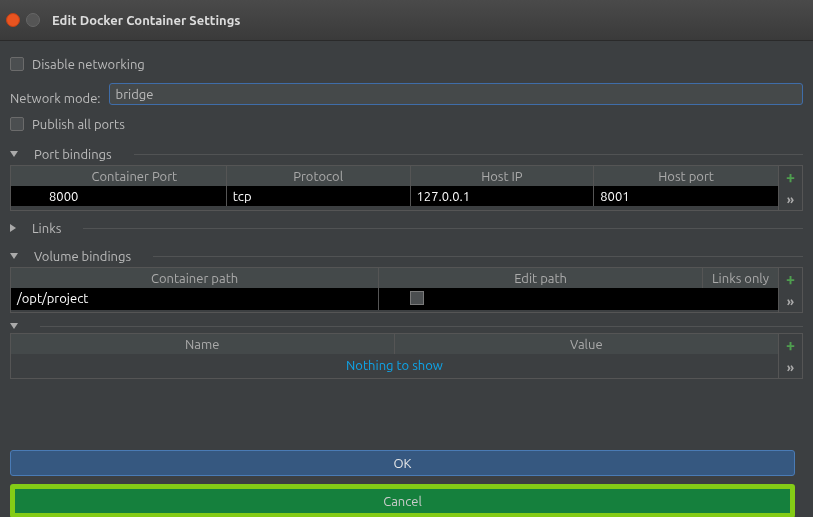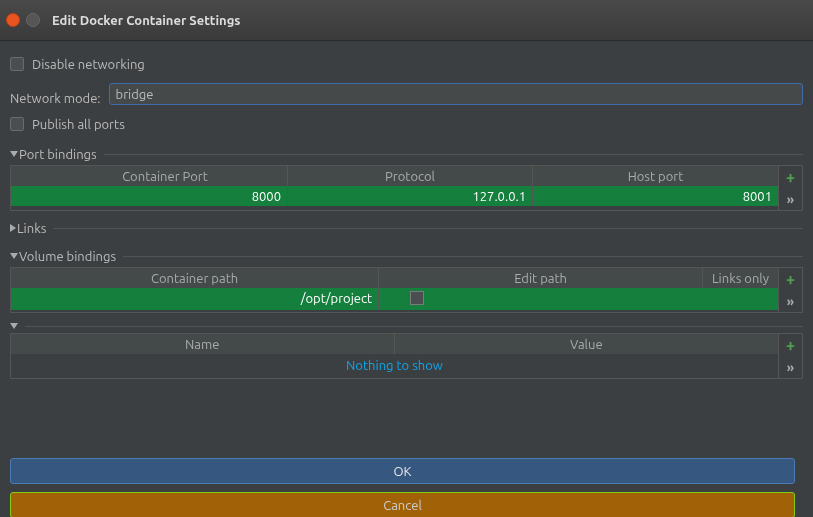--- a/index.html
+++ b/index.html
@@ -61,21 +61,21 @@
   font-family: inherit;
   outline: none;
 }
 
 .section {
   margin-top: 10px;
 }
 .section-header {
   display: flex;
   align-items: center;
-  gap: 1px;
+  gap: 16px;
   color: #bbbbbb;
   position: relative;
   margin-bottom: 4px;
 }
 .section-header .line {
   flex: 1;
   height: 1px;
   background: #515354;
   margin-left: 6px;
 }
@@ -115,21 +115,21 @@
   border-right: 1px solid #555;
   overflow: hidden;
   white-space: nowrap;
   text-overflow: ellipsis;
 }
 .table-head .cell {
   text-align: center;
   border-right: 1px solid #555;
 }
 .cell:last-child { border-right: none; }
-.table-row.selected { background: #15803d; color: #fff; text-align: right; }
+.table-row.selected { background: #000000; color: #fff; }
 .table-body { min-height: 22px; }
 .empty-row { text-align: center; color: #0ea5e9; padding: 4px 0; }
 
 .sidebtns {
   width: 24px;
   border: 1px solid #555;
   border-left: none;
   display: flex;
   flex-direction: column;
 }
@@ -173,22 +173,22 @@
   margin-top: auto;
   padding: 14px 8px 14px 0;
   display: flex;
   justify-content: flex-end;
   gap: 8px;
   flex-direction: column;
 }
 .btn {
   min-width: 76px;
   padding: 5px 16px;
-  background: #a16207;
-  border: 1px solid #84cc16;
+  background: #15803d;
+  border: 5px solid #84cc16;
   border-radius: 3px;
   color: #ccc;
   text-align: center;
   cursor: pointer;
 }
 .btn.primary {
   background: #365880;
   border: 1px solid #4a7bb5;
   color: #e8e8e8;
 }
@@ -223,25 +223,27 @@
     <div class="section-header">
       <span class="tri tri-down"></span>
       <span>Port bindings</span>
       <span class="line"></span>
     </div>
     <div class="table-wrap">
       <div class="table pb">
         <div class="table-head">
           <div class="cell c1">Container Port</div>
           <div class="cell c2">Protocol</div>
+          <div class="cell c3">Host IP</div>
           <div class="cell c4">Host port</div>
         </div>
         <div class="table-body">
           <div class="table-row selected">
             <div class="cell c1">8000</div>
+            <div class="cell c2">tcp</div>
             <div class="cell c3">127.0.0.1</div>
             <div class="cell c4">8001</div>
           </div>
         </div>
       </div>
       <div class="sidebtns">
         <div class="sidebtn">
             <span>+</span>
           </div>
         <div class="side-spacer"></div>

